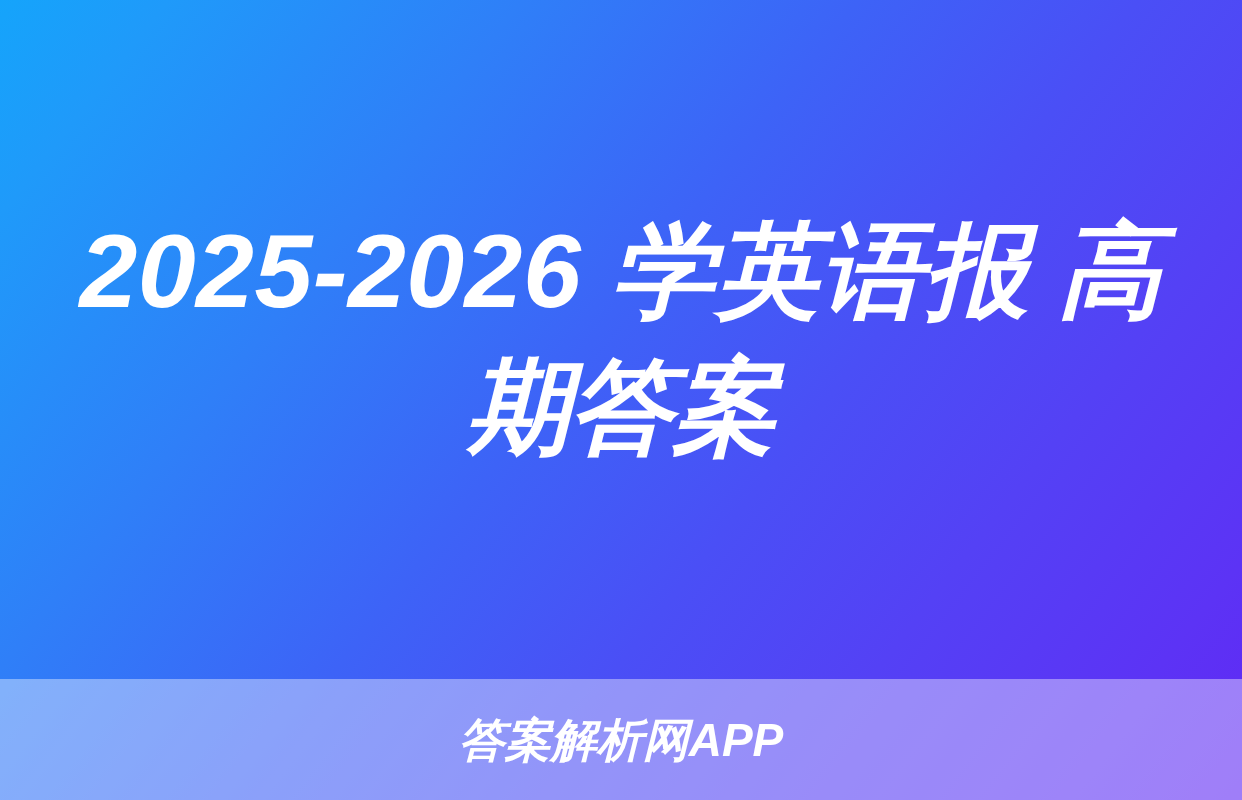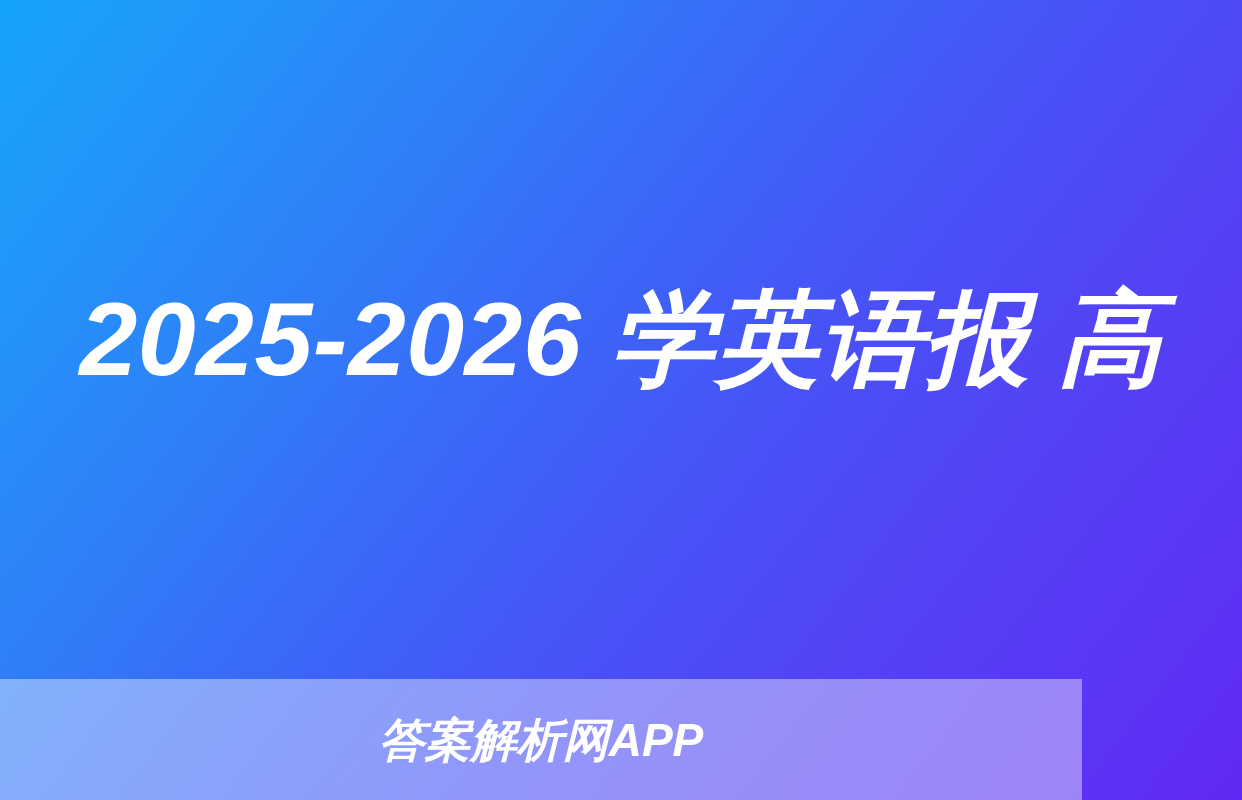--- a/index.html
+++ b/index.html
@@ -54,21 +54,21 @@
   }
   .title-line.compact {
     letter-spacing: -1px;
   }
 
   
   #footer-band {
     position: absolute;
     left: 0;
     top: 679px;
-    width: 1082px;
+    width: 1242px;
     height: 121px;
     background: rgba(255, 255, 255, 0.40);
     display: flex;
     align-items: center;
     justify-content: center;
   }
   #footer-text {
     color: #ffffff;
     font-size: 46px;
     line-height: 46px;
@@ -78,19 +78,20 @@
     white-space: nowrap;
   }
 </style>
 </head>
 <body>
 
 <div id="banner">
 
   <div id="title-block">
     <span class="title-line">2025-2026 学英语报 高</span>
+    <span class="title-line compact">期答案</span>
   </div>
 
   <div id="footer-band">
     <span id="footer-text">答案解析网APP</span>
   </div>
 
 </div>
 
 </body></html>

